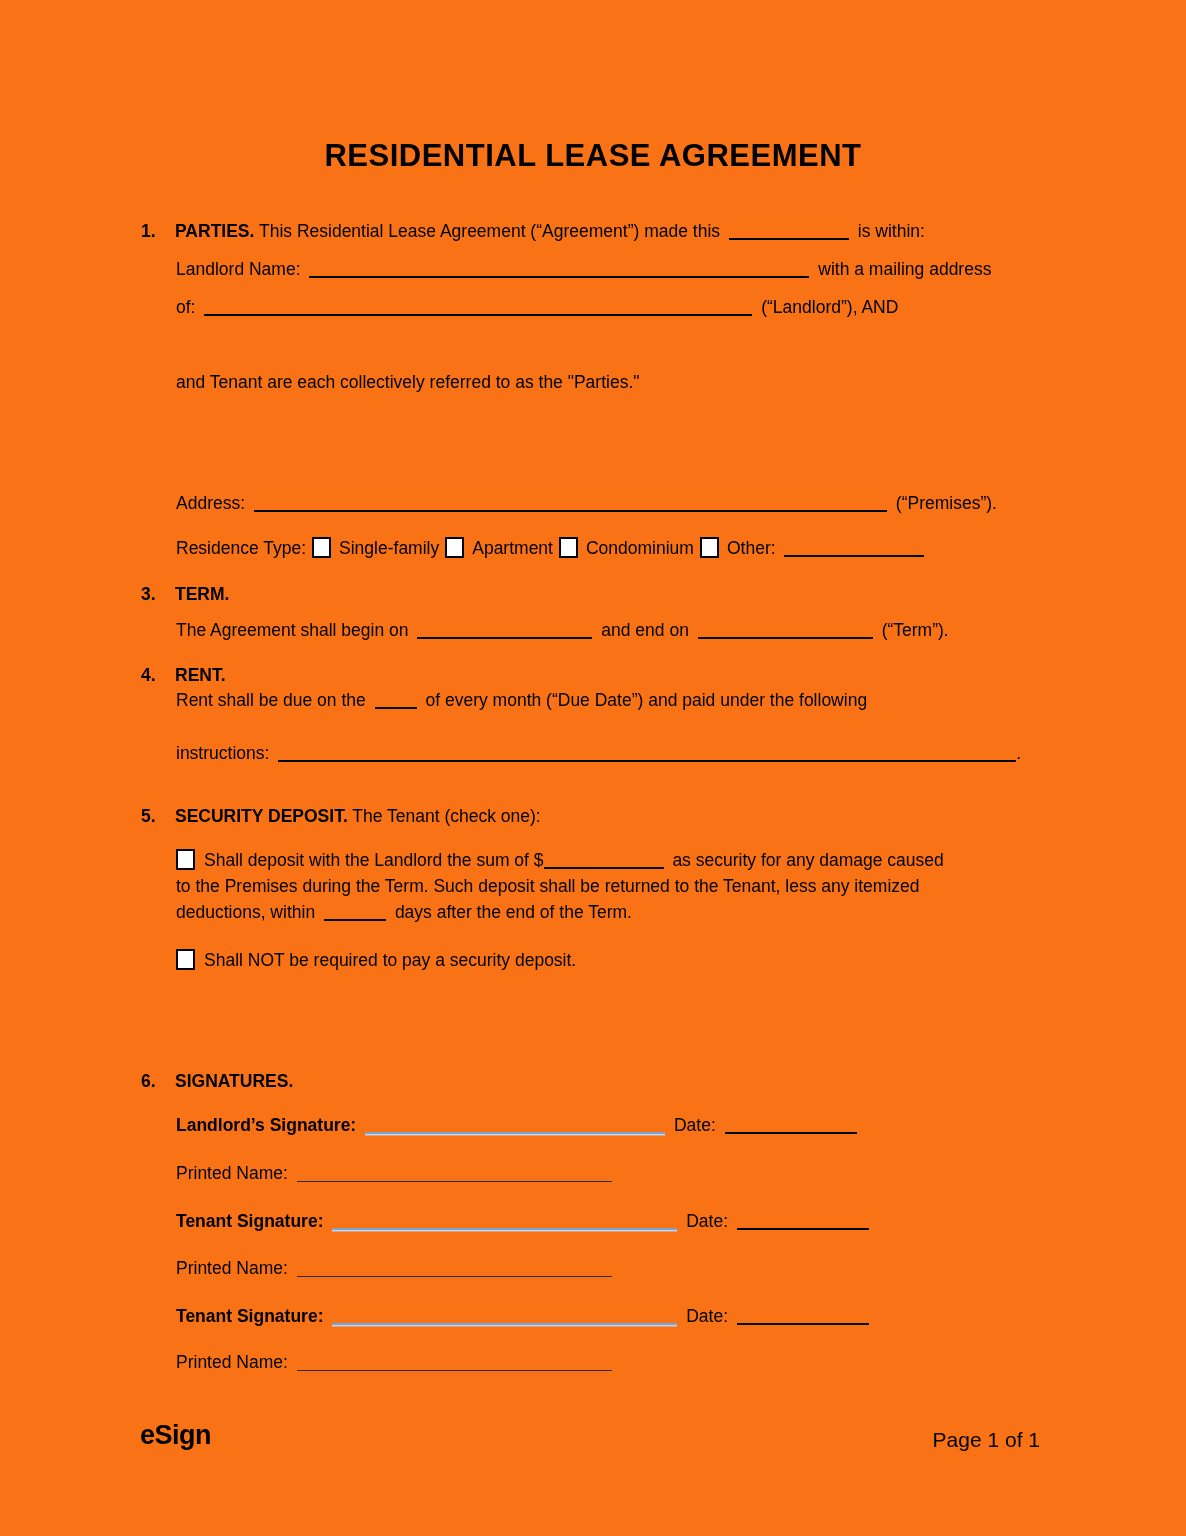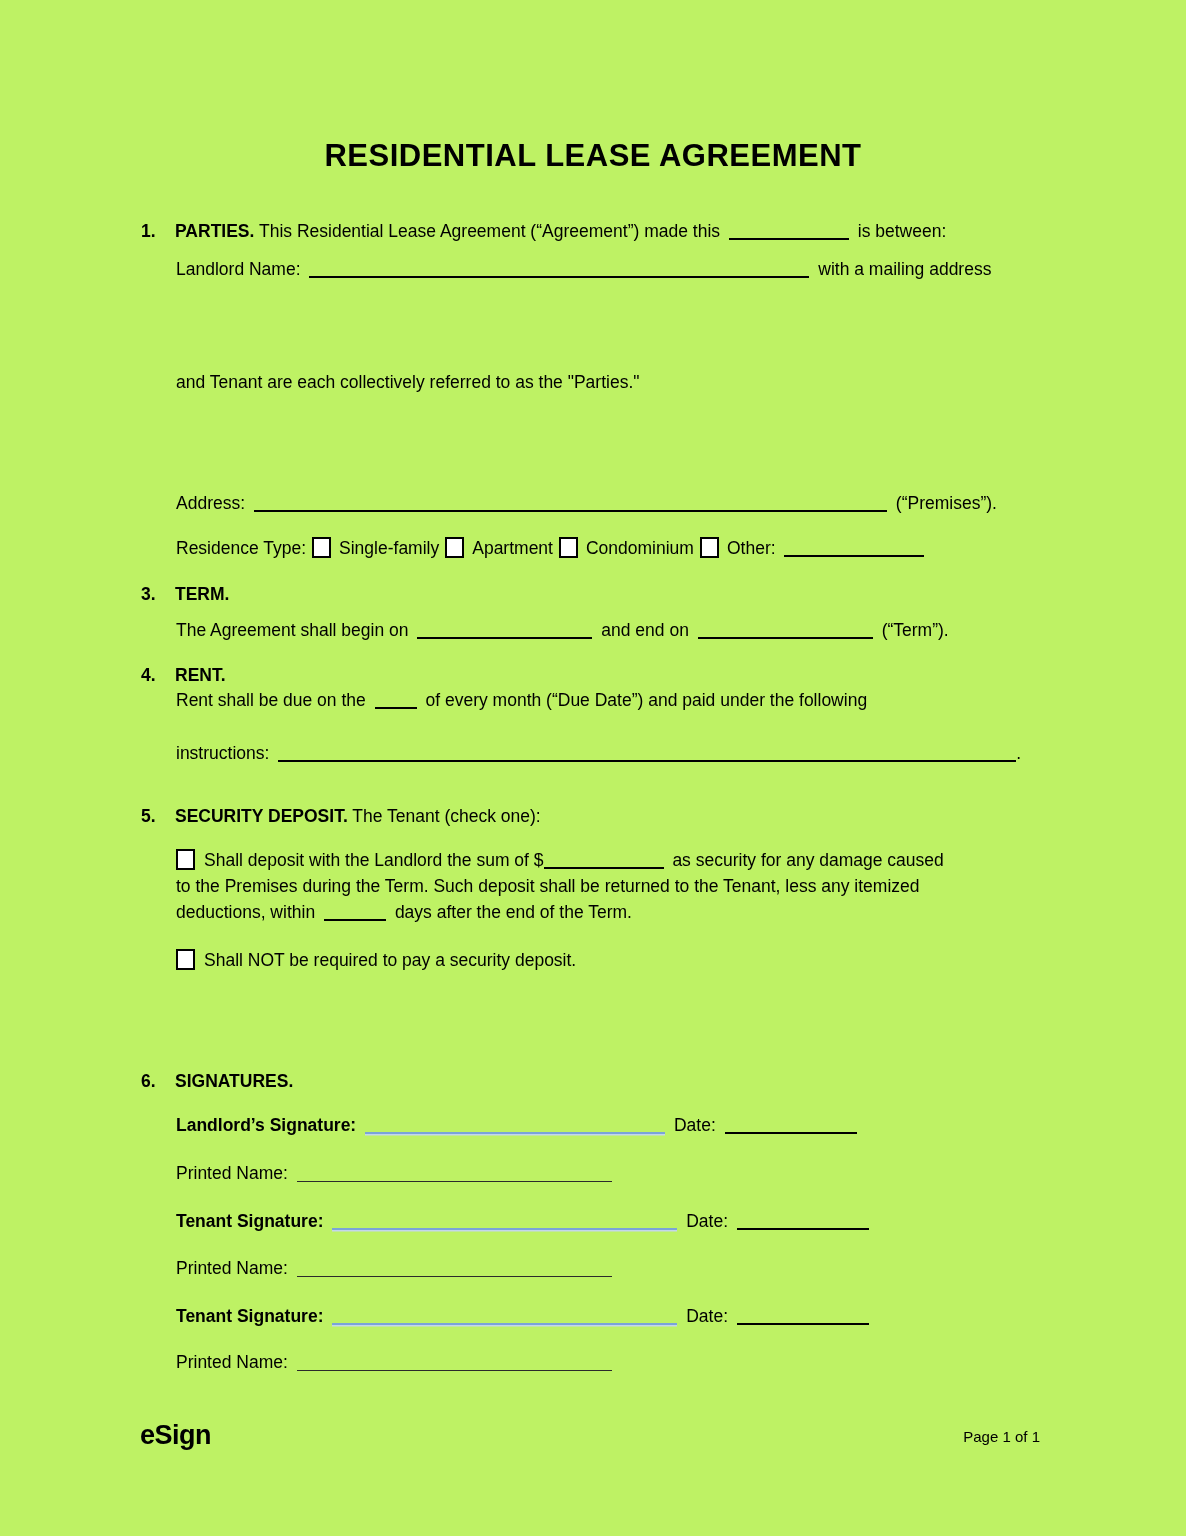--- a/index.html
+++ b/index.html
@@ -1,17 +1,17 @@
 <!DOCTYPE html>
 <html><head>
 <meta charset="utf-8">
 <style>
   html,body{margin:0;padding:0;background:#fff;}
   .page{
-    position:relative;width:1186px;height:1536px;background:#bef264;
+    position:relative;width:1186px;height:1536px;background:#f97316;
     font-family:"Liberation Sans", sans-serif;font-size:17.5px;color:#000;
     overflow:hidden;
   }
   .title{
     position:absolute;top:138px;left:0;width:100%;text-align:center;
     font-size:31px;font-weight:bold;letter-spacing:.5px;white-space:nowrap;
   }
   .line{position:absolute;left:176px;white-space:nowrap;line-height:22px;}
   .numbered{left:141px;}
   .num{display:inline-block;width:34px;font-weight:bold;}
@@ -20,39 +20,44 @@
   .bl.ml0{margin-left:0;}
   .bl.mr0{margin-right:0;}
   .bl.blue{border-bottom:2px solid #7aa4d8;box-shadow:0 1.5px 0 #c3d6ec;}
   .bl.thin{border-bottom:1.5px solid #2b2b2b;}
   .cb{display:inline-block;width:15px;height:17px;border:2.5px solid #000;vertical-align:-4px;margin:0 8px 0 6px;background:#fff;}
   .cb.first{margin-left:0;margin-right:9px;}
   .footer-logo{
     position:absolute;left:140px;top:1420px;font-size:27px;font-weight:bold;
     letter-spacing:-0.5px;white-space:nowrap;
   }
-  .footer-page{position:absolute;right:146px;top:1428px;font-size:15px;white-space:nowrap;}
+  .footer-page{position:absolute;right:146px;top:1428px;font-size:21px;white-space:nowrap;}
 </style>
 </head>
 <body>
 
 <div class="page">
 
   <div class="title">RESIDENTIAL LEASE AGREEMENT</div>
 
   <div class="line numbered" style="top:220px">
     <span class="num">1.</span><span class="b">PARTIES.</span>
     <span>This Residential Lease Agreement (“Agreement”) made this</span>
     <span class="bl" style="width:120px"></span>
-    <span>is between:</span>
+    <span>is within:</span>
   </div>
   <div class="line" style="top:258px">
     <span>Landlord Name:</span>
     <span class="bl" style="width:500px"></span>
     <span>with a mailing address</span>
+  </div>
+  <div class="line" style="top:296px">
+    <span>of:</span>
+    <span class="bl" style="width:548px"></span>
+    <span>(“Landlord”), AND</span>
   </div>
   <div class="line" style="top:371px">
     <span>and Tenant are each collectively referred to as the "Parties."</span>
   </div>
 
   <div class="line" style="top:537px">
     <span>Residence Type:</span><span class="cb"></span><span>Single-family</span><span class="cb"></span><span>Apartment</span><span class="cb"></span><span>Condominium</span><span class="cb"></span><span>Other:</span>
     <span class="bl" style="width:140px"></span>
   </div>
   <div class="line" style="top:492px">

